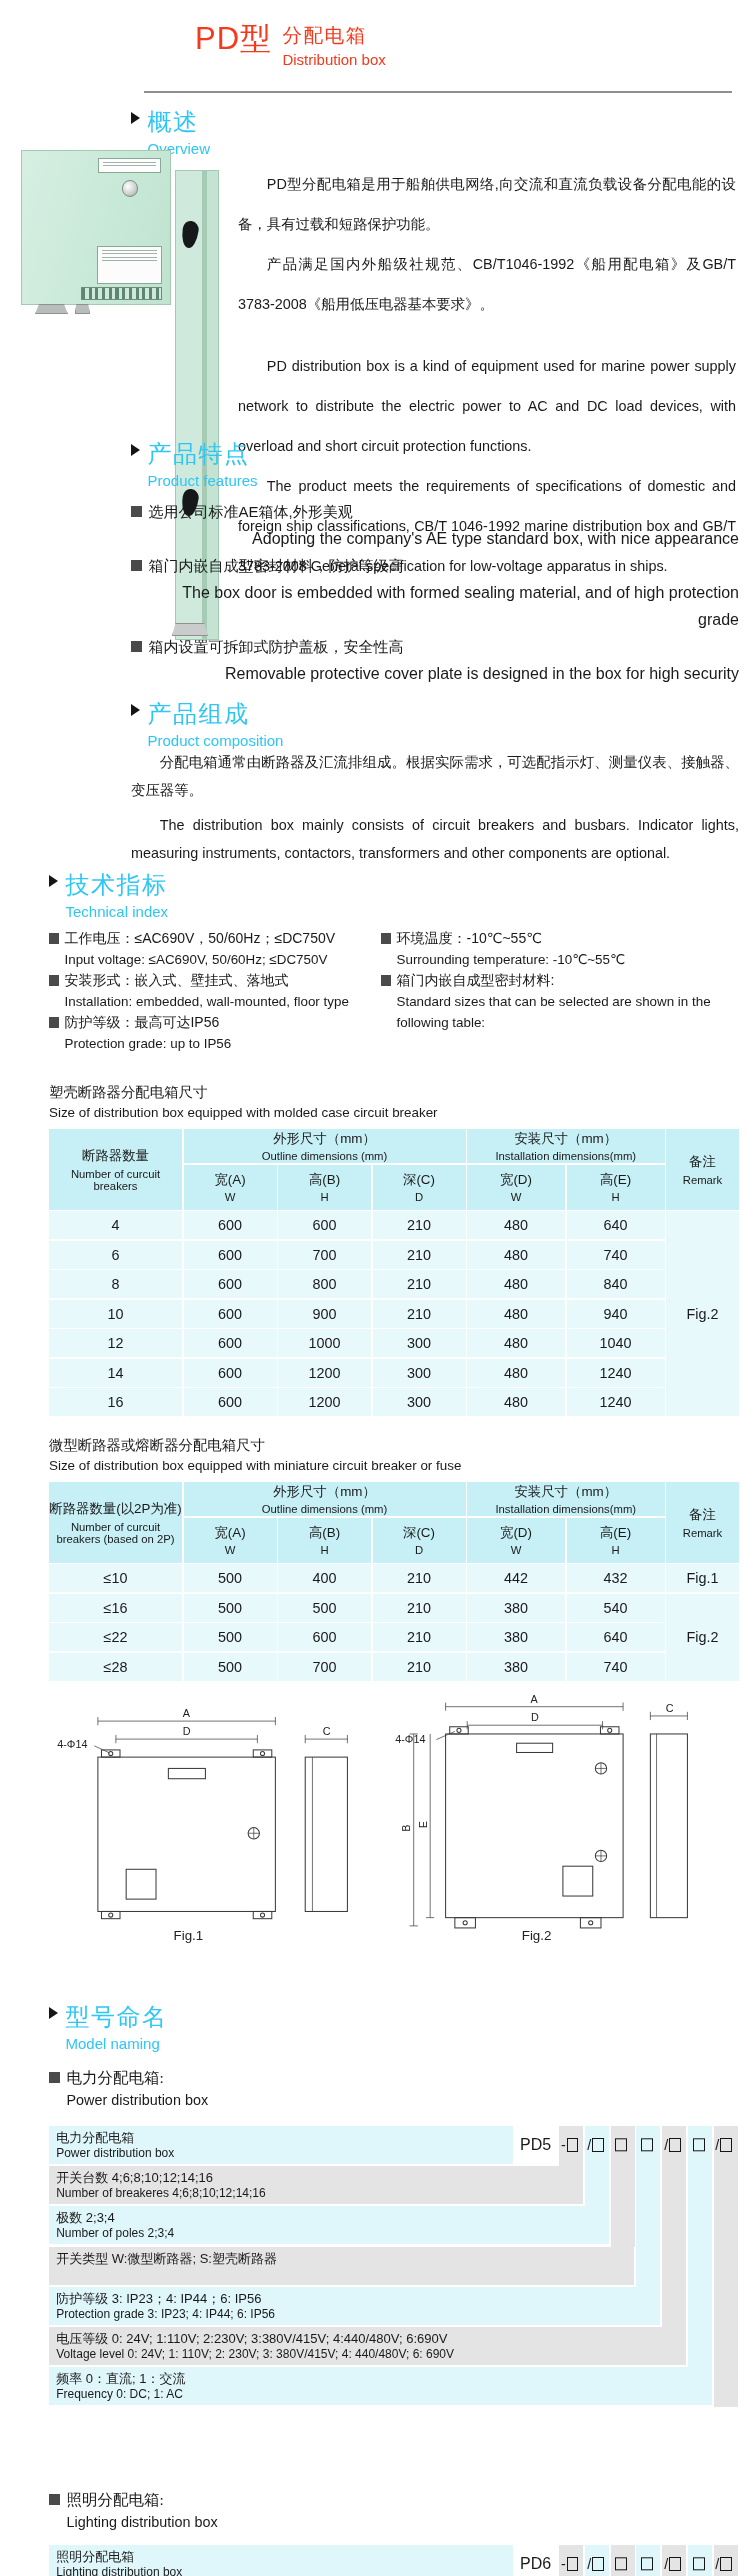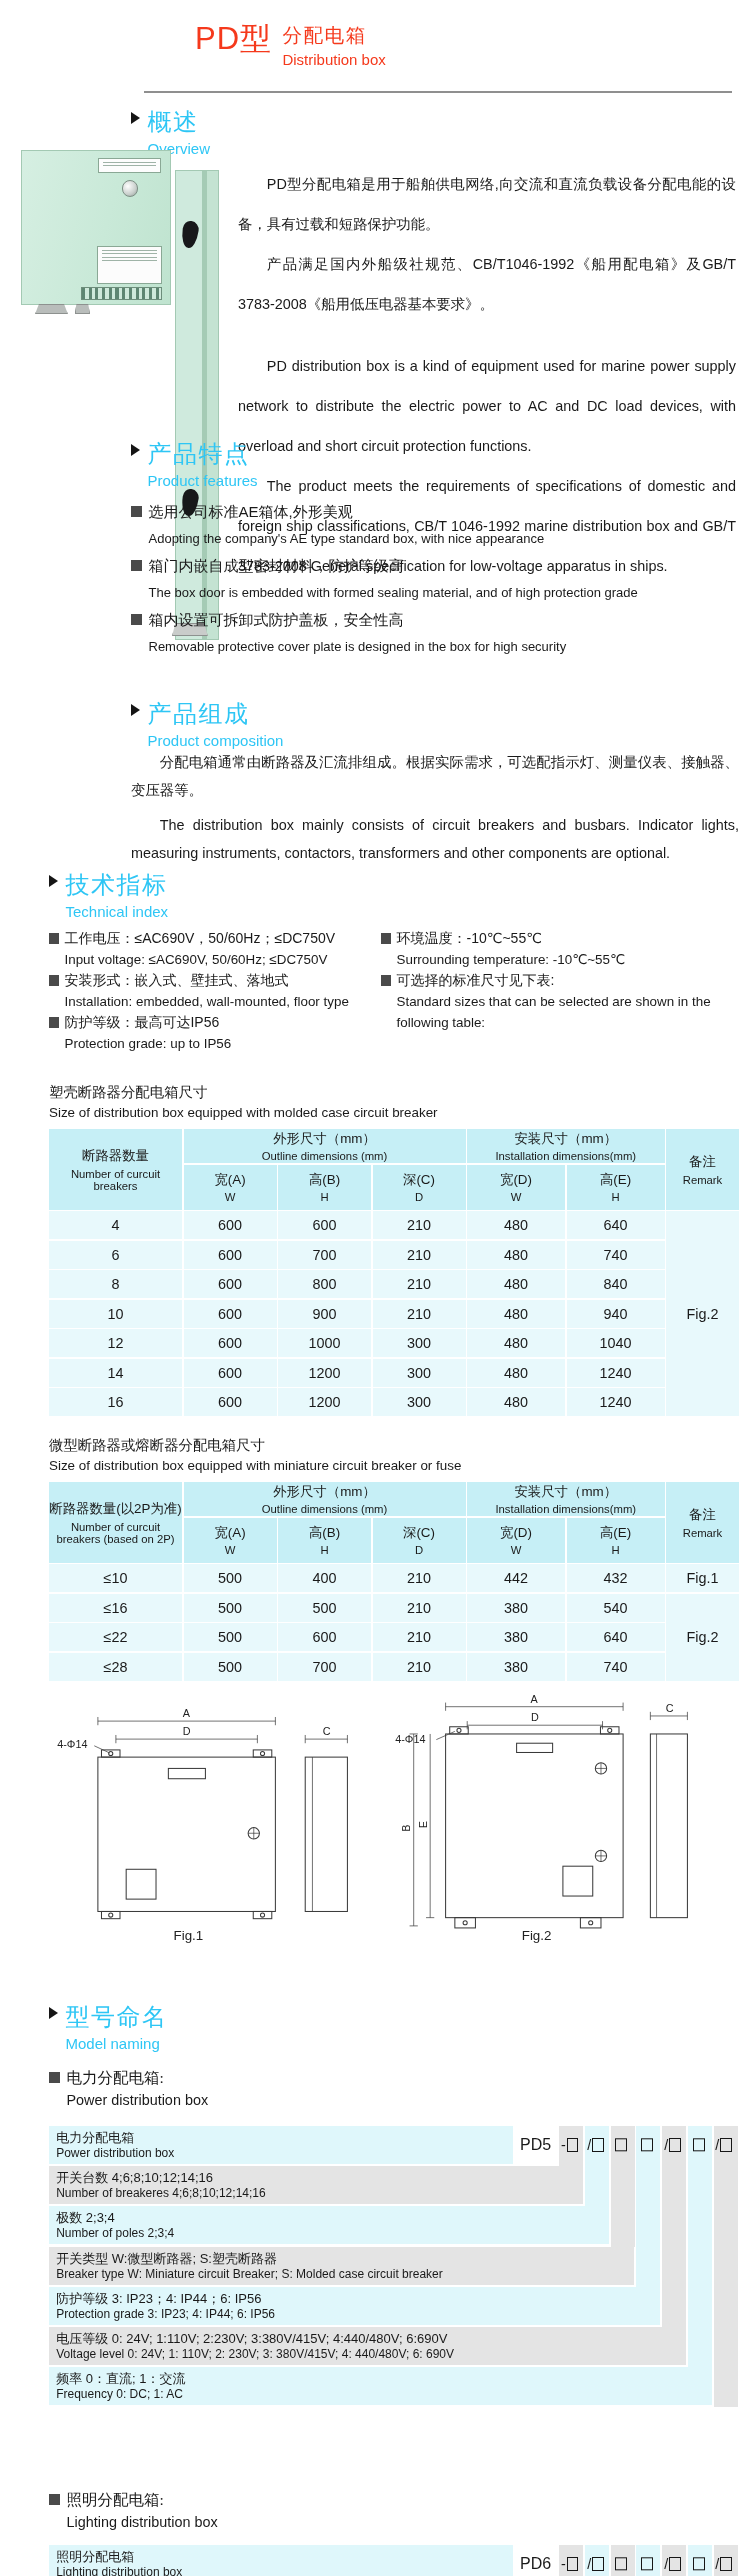--- a/index.html
+++ b/index.html
@@ -47,21 +47,21 @@
 
   
   .ovtext { position:absolute; left:238px; top:164px; width:498px; }
   .ovtext p { font-size:14.4px; line-height:40px; text-indent:2em; text-align:justify; }
   .ovtext p.gap { margin-top:21.6px; }
 
   
   .features { position:absolute; left:131px; top:498px; width:608px; }
   .sq { width:11.3px; height:11.3px; background:#4a4a4a; flex:none; display:inline-block; }
   .feat-cn { display:flex; align-items:center; gap:6.2px; font-size:15px; line-height:27px; }
-  .feat-en { font-size:13px; line-height:27px; padding-left:17.5px; }
+  .feat-en { font-size:16px; line-height:27px; padding-left:17.5px;text-align:right; }
 
   
   .compo { position:absolute; left:131px; top:748px; width:608px; }
   .compo p { font-size:14.4px; line-height:28px; text-indent:2em; text-align:justify; }
   .compo p.gap { margin-top:7.2px; }
 
   
   .techcol { position:absolute; top:928px; }
   #tech-left { left:49px; width:325px; }
   #tech-right { left:381px; width:358px; }
@@ -212,21 +212,21 @@
     <div class="tln-en">Protection grade: up to IP56</div>
   </div>
   <div class="techcol" id="tech-right">
     <div class="tln-cn">
         <span class="sq"></span>
         <span>环境温度：-10℃~55℃</span>
       </div>
     <div class="tln-en">Surrounding temperature: -10℃~55℃</div>
     <div class="tln-cn">
         <span class="sq"></span>
-        <span>可选择的标准尺寸见下表:</span>
+        <span>箱门内嵌自成型密封材料:</span>
       </div>
     <div class="tln-en">Standard sizes that can be selected are shown in the following table:</div>
   </div>
 
   <div class="tbl-title-cn" style="top:1083px;">塑壳断路器分配电箱尺寸</div>
   <div class="tbl-title-en" style="top:1105px;">Size of distribution box equipped with molded case circuit breaker</div>
   <div class="dtable" id="table1">
     <div class="th" style="grid-column:1;grid-row:1/3;">
       <div class="c">断路器数量</div>
         <div class="e">Number of curcuit breakers</div>
@@ -520,21 +520,20 @@
       <div class="band cyan" style="width:560px;"></div>
       <div class="rtxt">
           <div class="rc">极数  2;3;4</div>
           <div class="re">Number of poles  2;3;4</div>
         </div>
       </div>
     <div class="mrow" style="top:121px;height:38px;">
       <div class="band gray" style="width:585px;"></div>
       <div class="rtxt">
           <div class="rc">开关类型  W:微型断路器; S:塑壳断路器</div>
-          <div class="re">Breaker type W: Miniature circuit Breaker; S: Molded case circuit breaker</div>
         </div>
       </div>
     <div class="mrow" style="top:161px;height:38px;">
       <div class="band cyan" style="width:611px;"></div>
       <div class="rtxt">
           <div class="rc">防护等级  3: IP23；4: IP44；6: IP56</div>
           <div class="re">Protection grade  3: IP23; 4: IP44; 6: IP56</div>
         </div>
       </div>
     <div class="mrow" style="top:201px;height:38px;">

